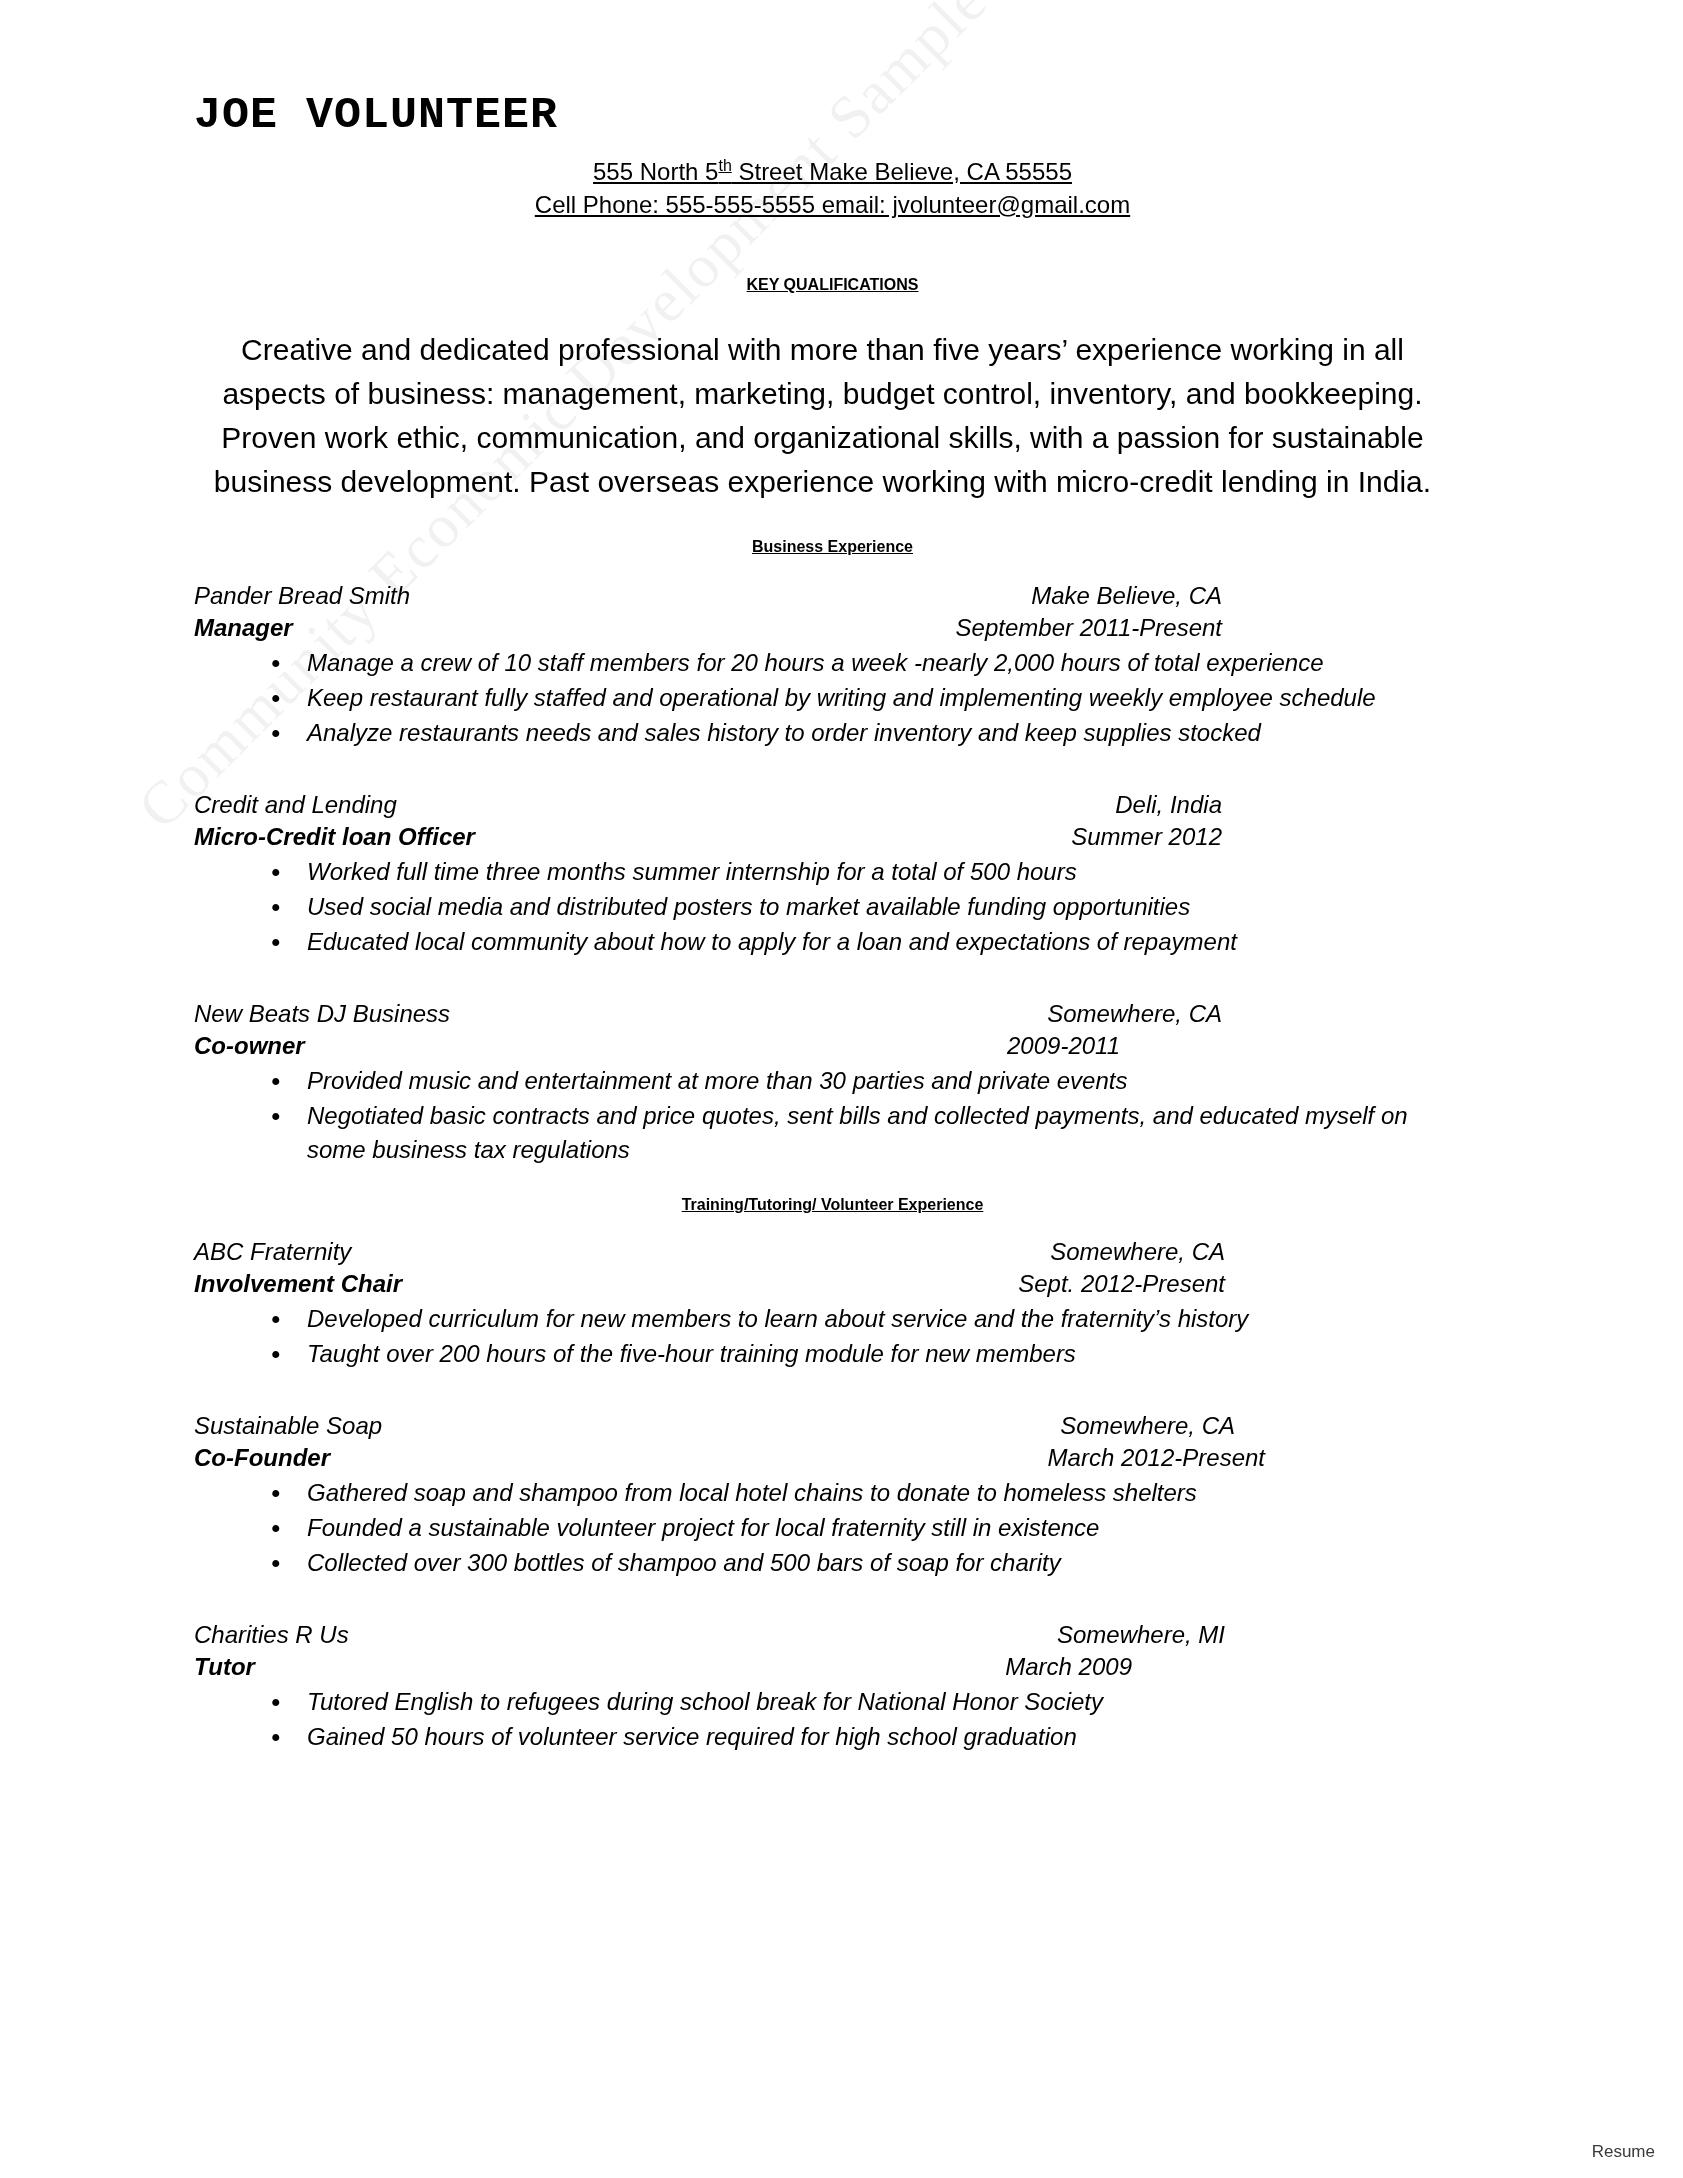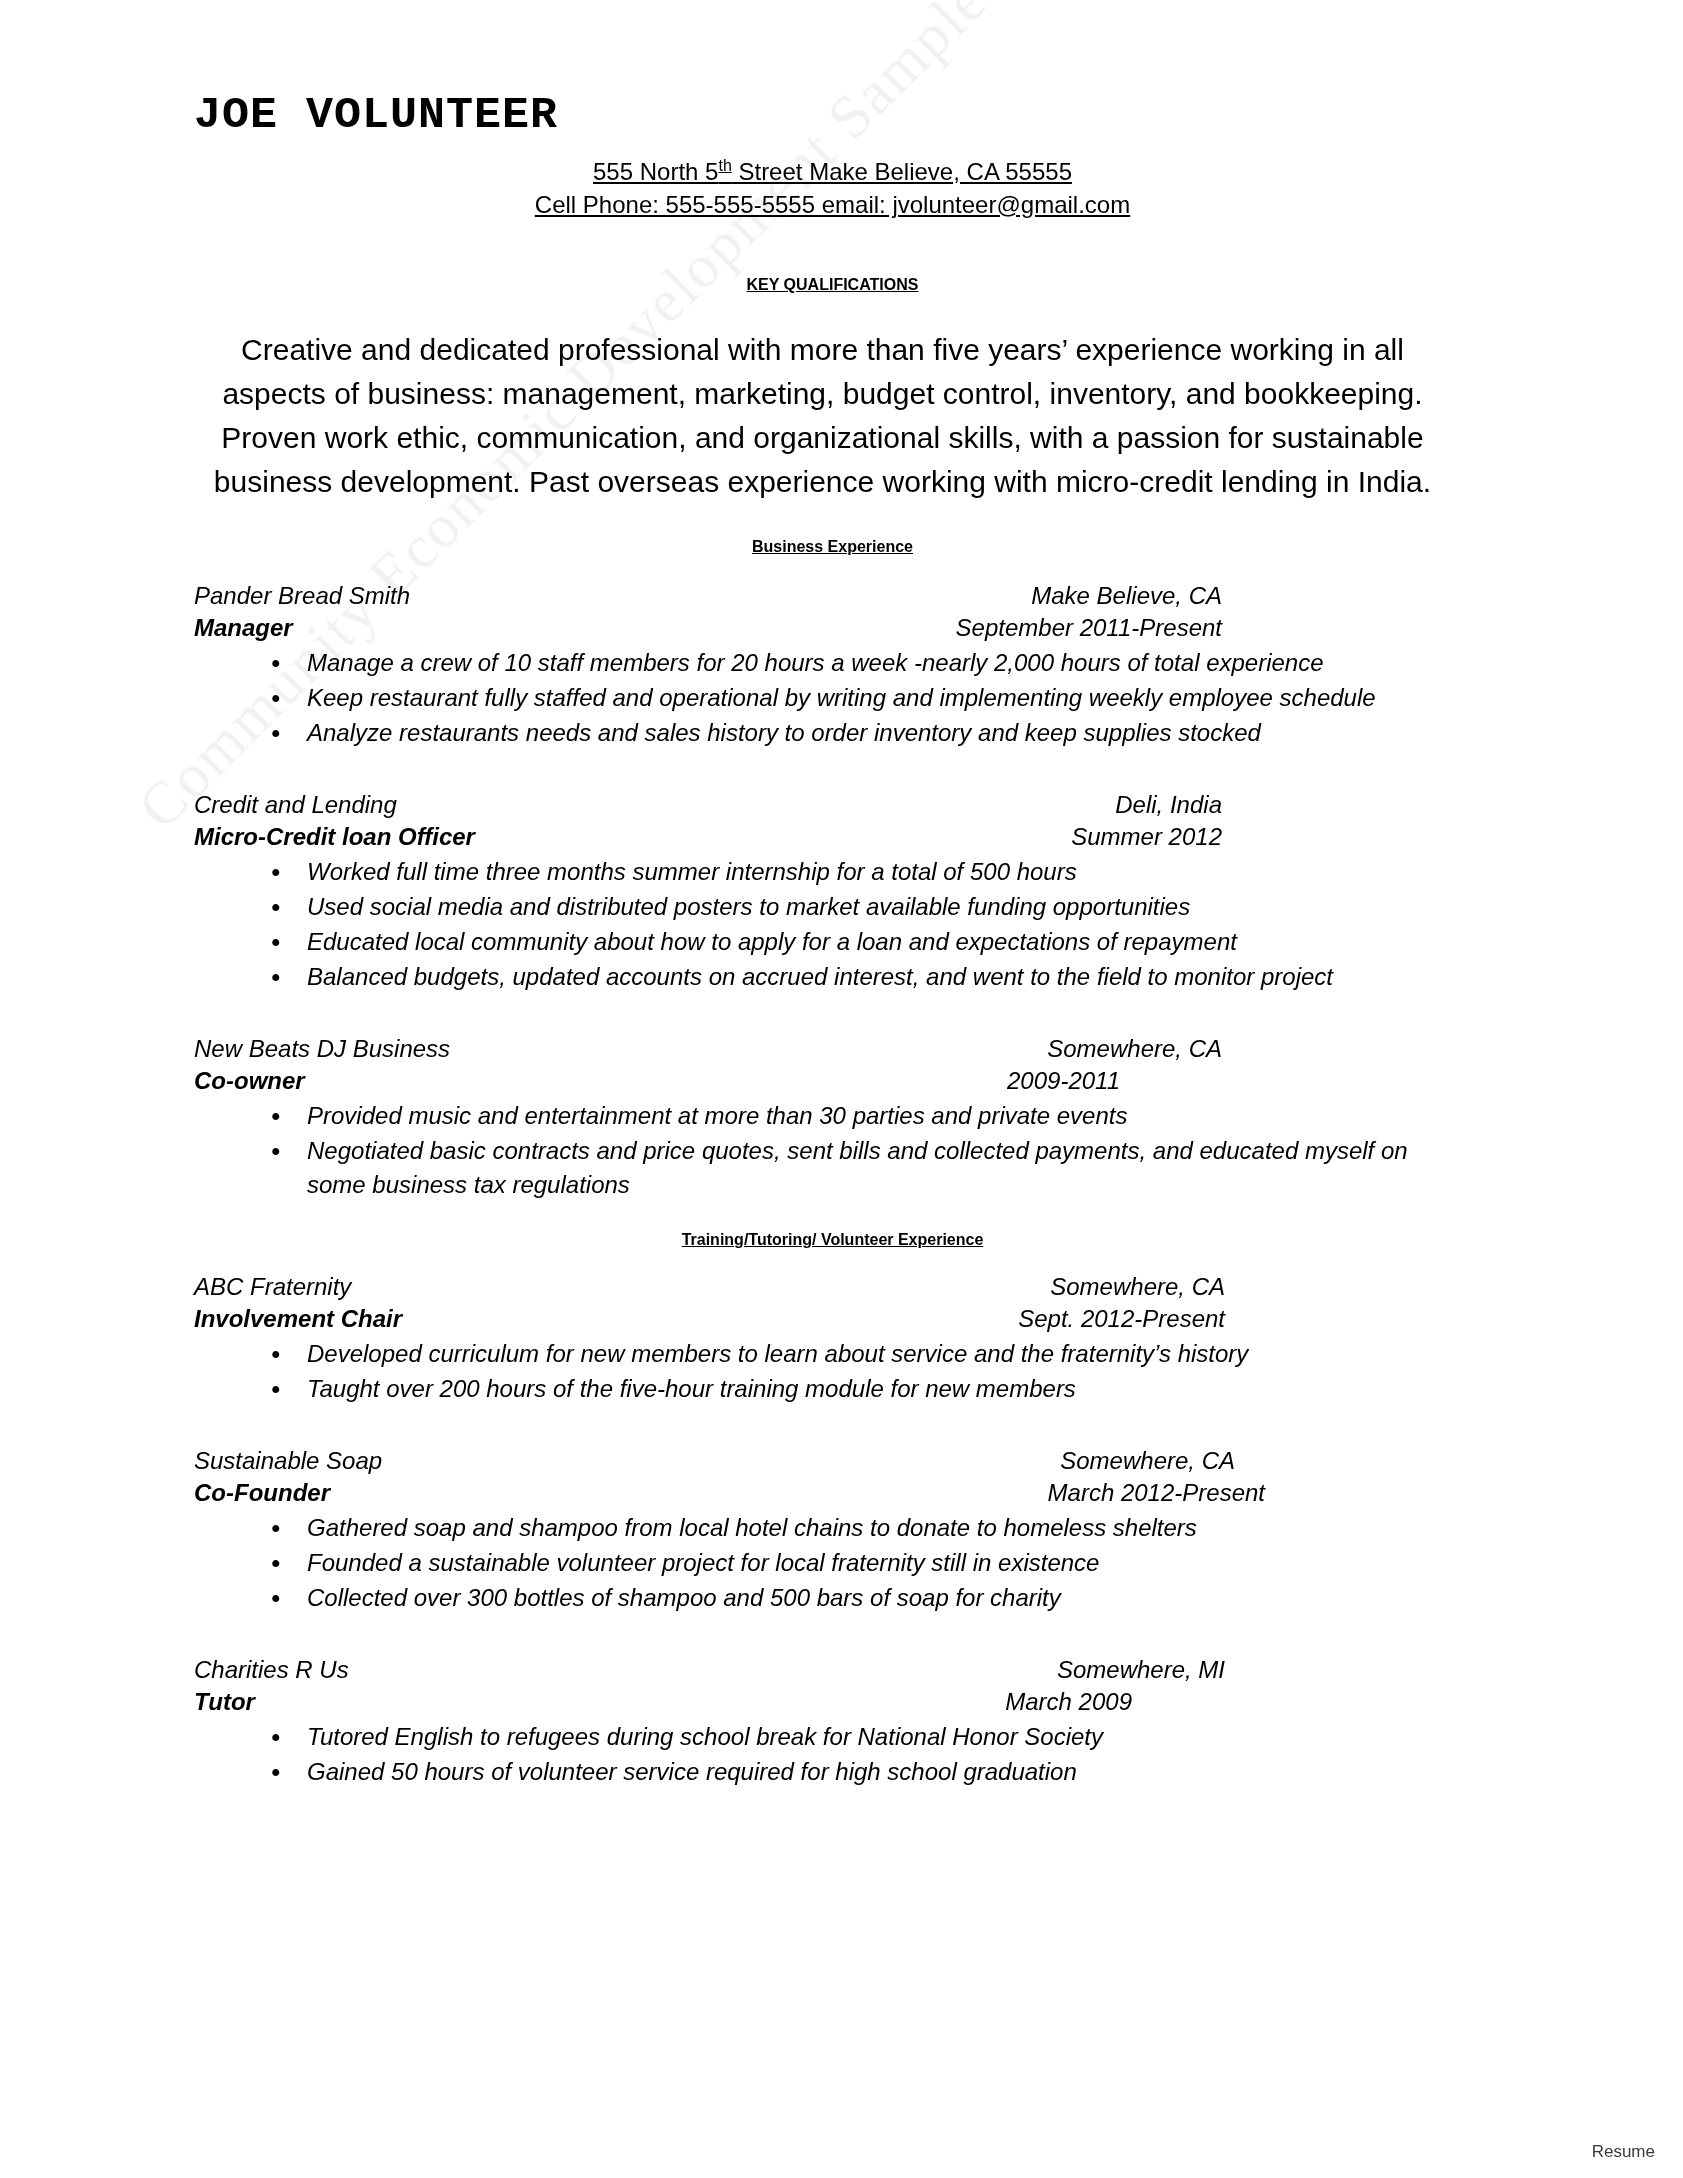--- a/index.html
+++ b/index.html
@@ -195,21 +195,20 @@
         <span class="right">Deli, India</span>
       </div>
       <div class="job-row title-row r-1">
         <span class="left">Micro-Credit loan Officer</span>
         <span class="right">Summer 2012</span>
       </div>
       <ul class="bullets">
         <li>Worked full time three months summer internship for a total of 500 hours</li>
         <li>Used social media and distributed posters to market available funding opportunities</li>
         <li>Educated local community about how to apply for a loan and expectations of repayment</li>
-        <li>Balanced budgets, updated accounts on accrued interest, and went to the field to monitor project</li>
       </ul>
     </div>
 
     <div class="entry-gap"></div>
 
     <div class="job">
       <div class="job-row">
         <span class="left">New Beats DJ Business</span>
         <span class="right" style="margin-right:249px">Somewhere, CA</span>
       </div>

